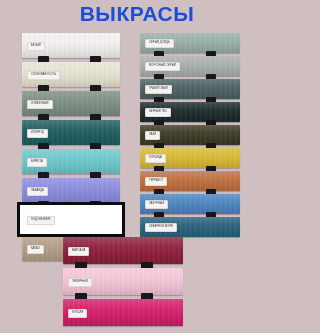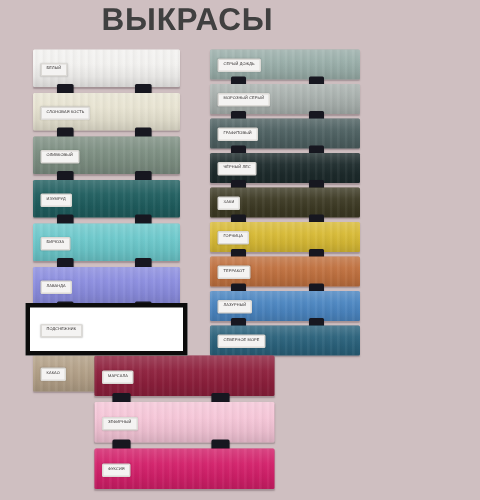--- a/index.html
+++ b/index.html
@@ -6,26 +6,26 @@
   body{
     width:250px;height:333px;
     background:#cfbfc1;
     font-family:"Liberation Sans", sans-serif;
     position:relative;
     overflow:hidden;
   }
   #stage{position:absolute;left:0;top:0;width:250px;height:333px;}
 
   .title{
-    position:absolute;left:0;top:2px;width:250px;
+    position:absolute;left:12px;top:2px;width:250px;
     text-align:center;
     font-size:21px;
     font-weight:bold;
     letter-spacing:0.5px;
-    color:#404040;
+    color:#1d4ed8;
     font-family:"Liberation Sans", sans-serif;
   }
 
   
   .swatch{
     position:absolute;
     border-radius:1px;
     box-shadow:0 1px 1px rgba(60,40,45,.30);
     overflow:hidden;
   }

